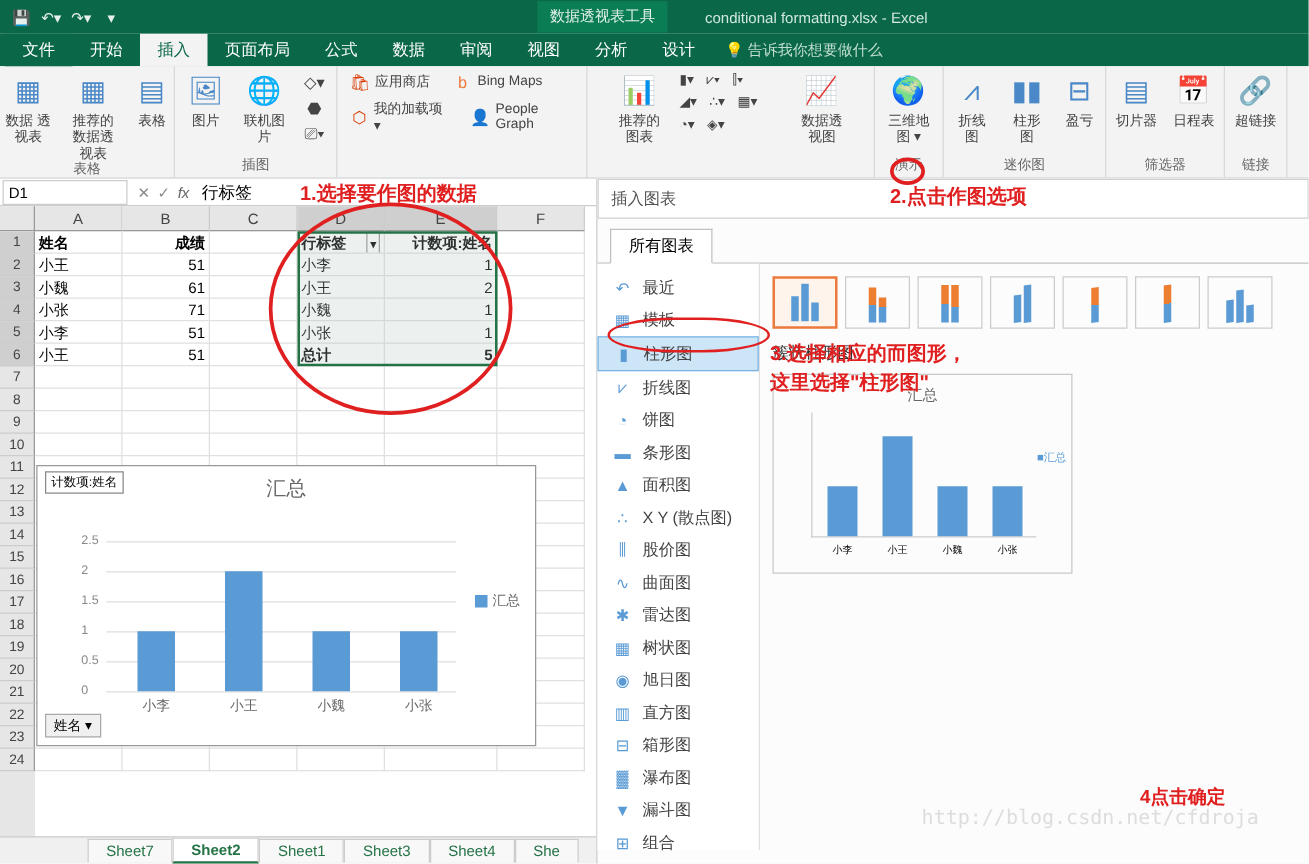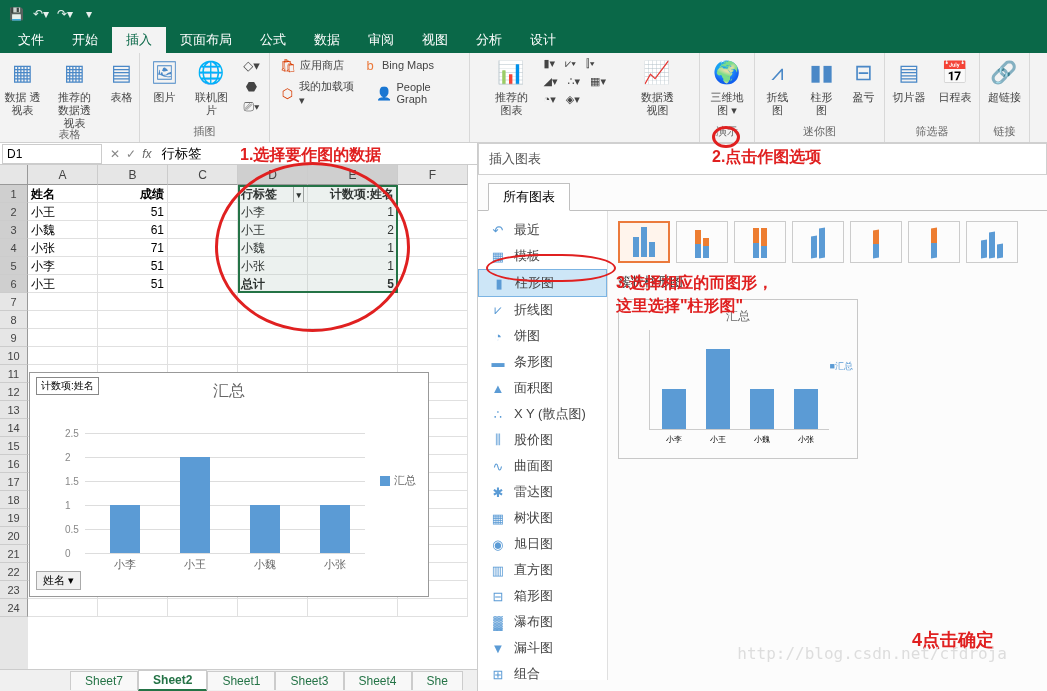--- a/index.html
+++ b/index.html
@@ -84,49 +84,54 @@
 .preview-area { flex:1; padding:10px;}
 .subtypes { display:flex; gap:6px; margin-bottom:10px;}
 .subtype { width:52px; height:42px; border:1px solid #ccc; display:flex; align-items:flex-end; justify-content:center; gap:2px; padding:4px; cursor:pointer;}
 .subtype.sel { border:2px solid #eb7a3c; background:#fff4ec;}
 .subtype .sb { width:6px; background:#5b9bd5;}
 .sublabel { font-size:13px; color:#333; margin:4px 0 8px;}
 .preview-chart { border:1px solid #c8c8c8; width:240px; height:160px; padding:8px; font-size:10px; position:relative;}
 
 
 .annot { position:absolute; color:#e02020; font-size:16px; font-weight:bold; z-index:20; white-space:nowrap;}
-.annot.a4 { font-size:18px; }
+.annot.a4 { font-size:15px; }
 .circle1 { position:absolute; left:215px; top:162px; width:195px; height:170px; border:3px solid #e02020; border-radius:50%; z-index:10; pointer-events:none;}
 .circle2 { position:absolute; left:712px; top:126px; width:28px; height:22px; border:3px solid #e02020; border-radius:50%; z-index:10; pointer-events:none;}
 .oval3 { position:absolute; left:486px; top:254px; width:130px; height:28px; border:2px solid #e02020; border-radius:50%/60%; z-index:10; pointer-events:none;}
 .watermark { position:absolute; right:40px; bottom:28px; color:#ddd; font-size:16px; font-family:monospace; z-index:30;}
 </style>
 </head>
 <body>
 
 <div class="titlebar">
   <div class="qat">
     <div class="qat-btn">💾</div>
     <div class="qat-btn">↶▾</div>
     <div class="qat-btn">↷▾</div>
     <div class="qat-btn">▾</div>
+  </div>
+  <div class="title-center">
+    <div class="title-tool">数据透视表工具</div>
+    <div class="title-file">conditional formatting.xlsx - Excel</div>
   </div>
 </div>
 
 <div class="tabs">
   <div class="tab file">文件</div>
   <div class="tab">开始</div>
   <div class="tab active">插入</div>
   <div class="tab">页面布局</div>
   <div class="tab">公式</div>
   <div class="tab">数据</div>
   <div class="tab">审阅</div>
   <div class="tab">视图</div>
   <div class="tab">分析</div>
   <div class="tab">设计</div>
+  <div class="tellme">💡 <span>告诉我你想要做什么</span></div>
 </div>
 
 <div class="ribbon">
   <div class="ribgrp" style="width:140px">
     <div class="ribtop">
       <div class="bigbtn">
           <div class="ic">▦</div>
           <div class="lbl">数据
 透视表</div>
         </div>

